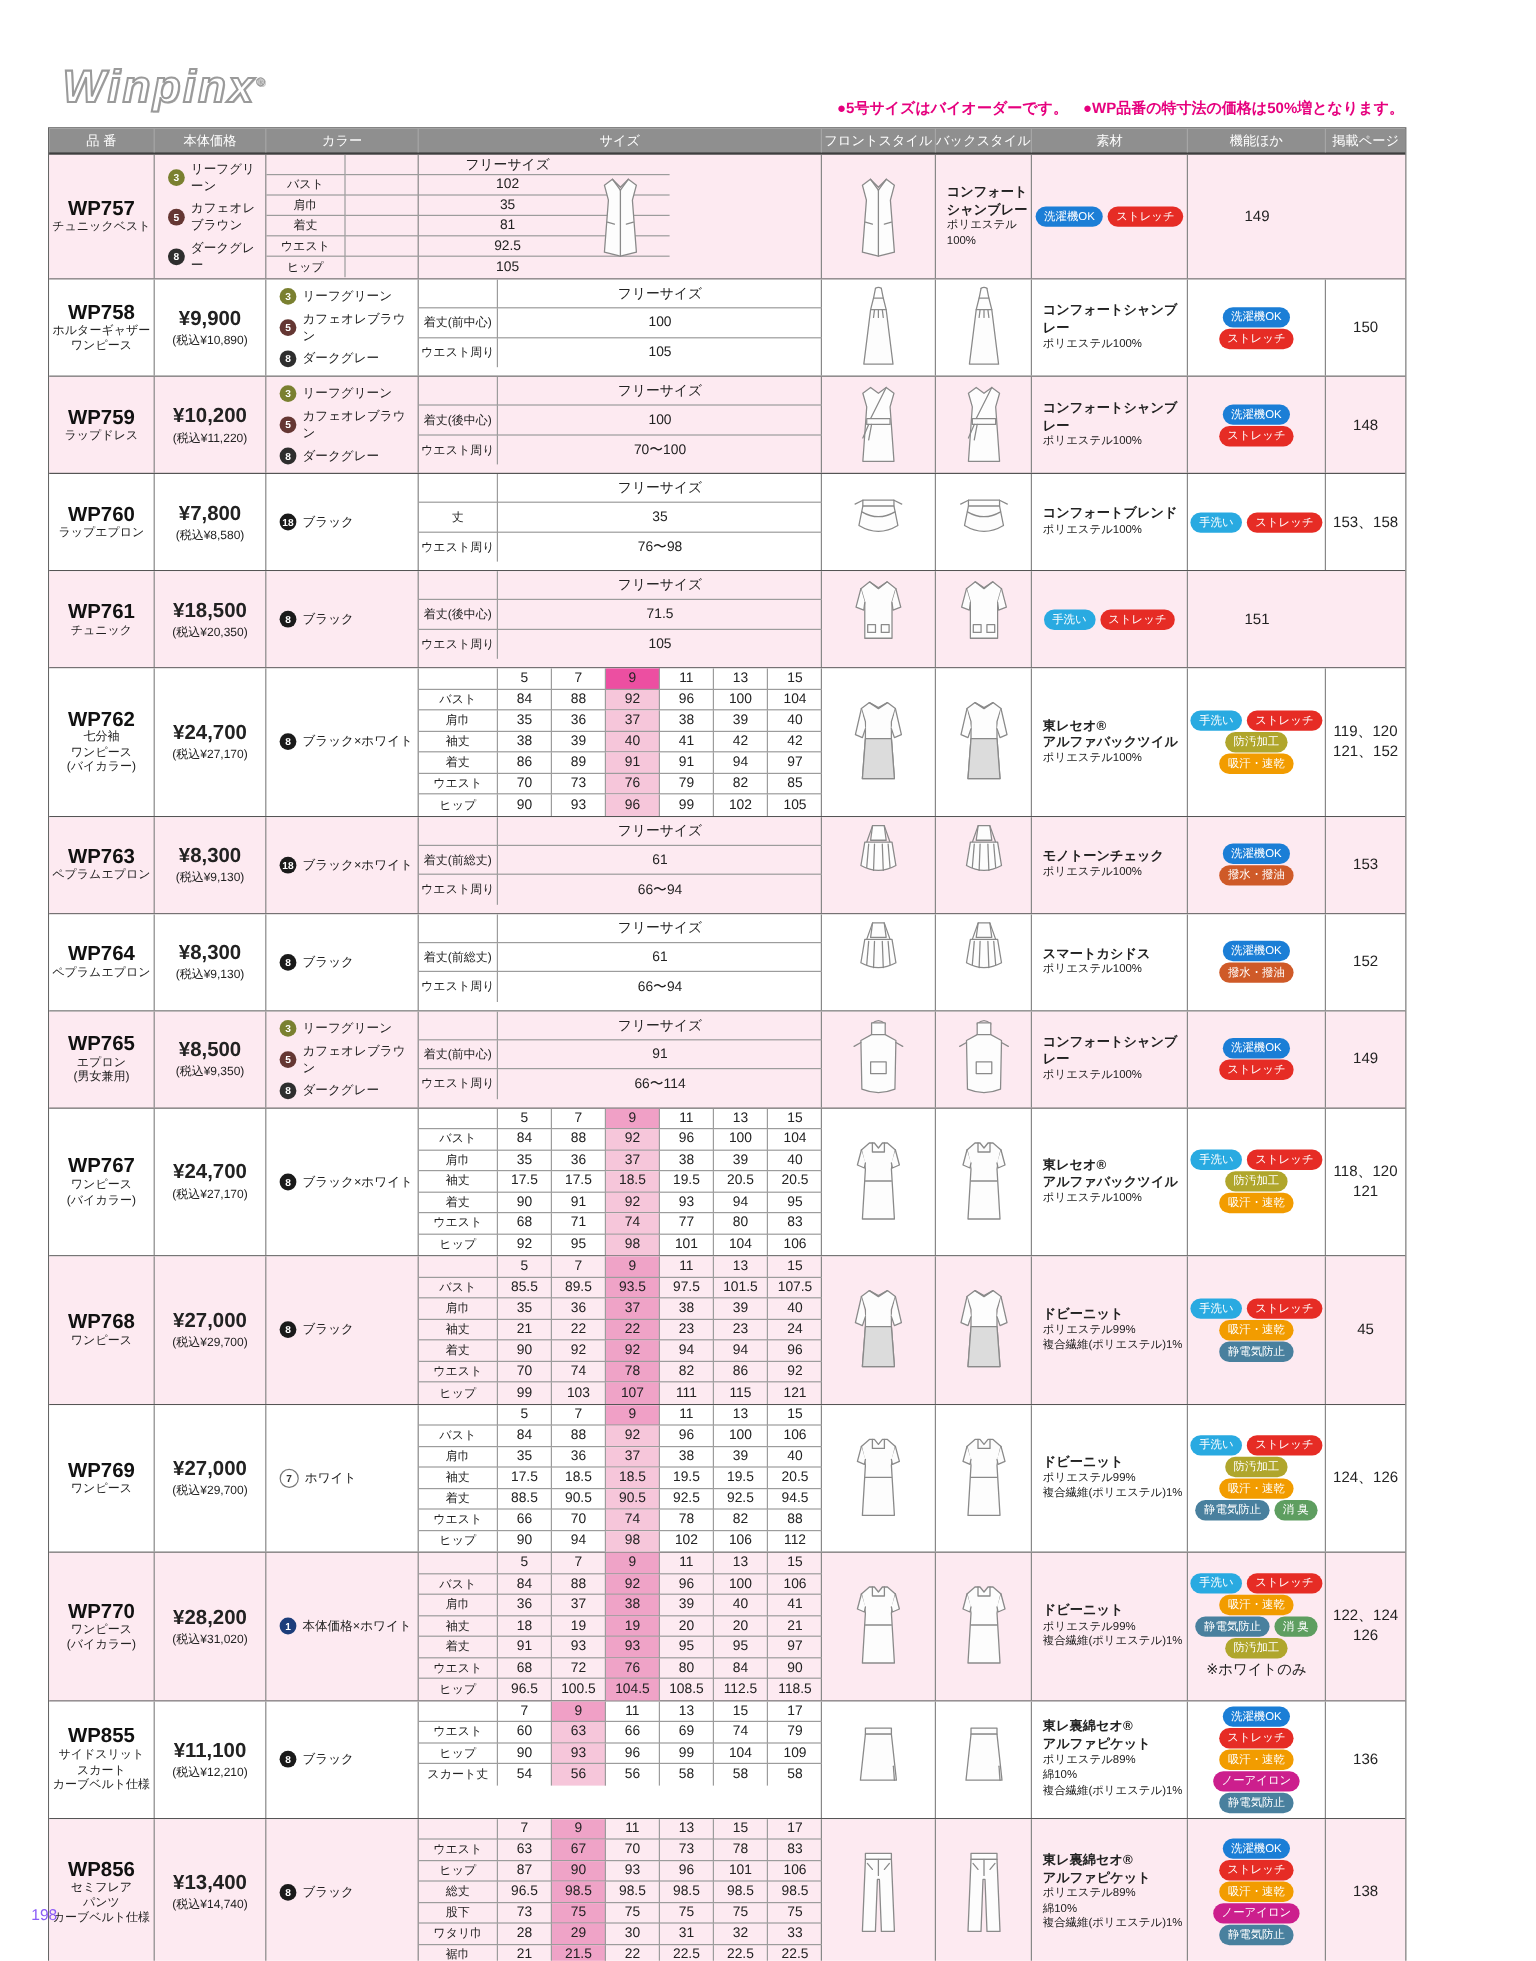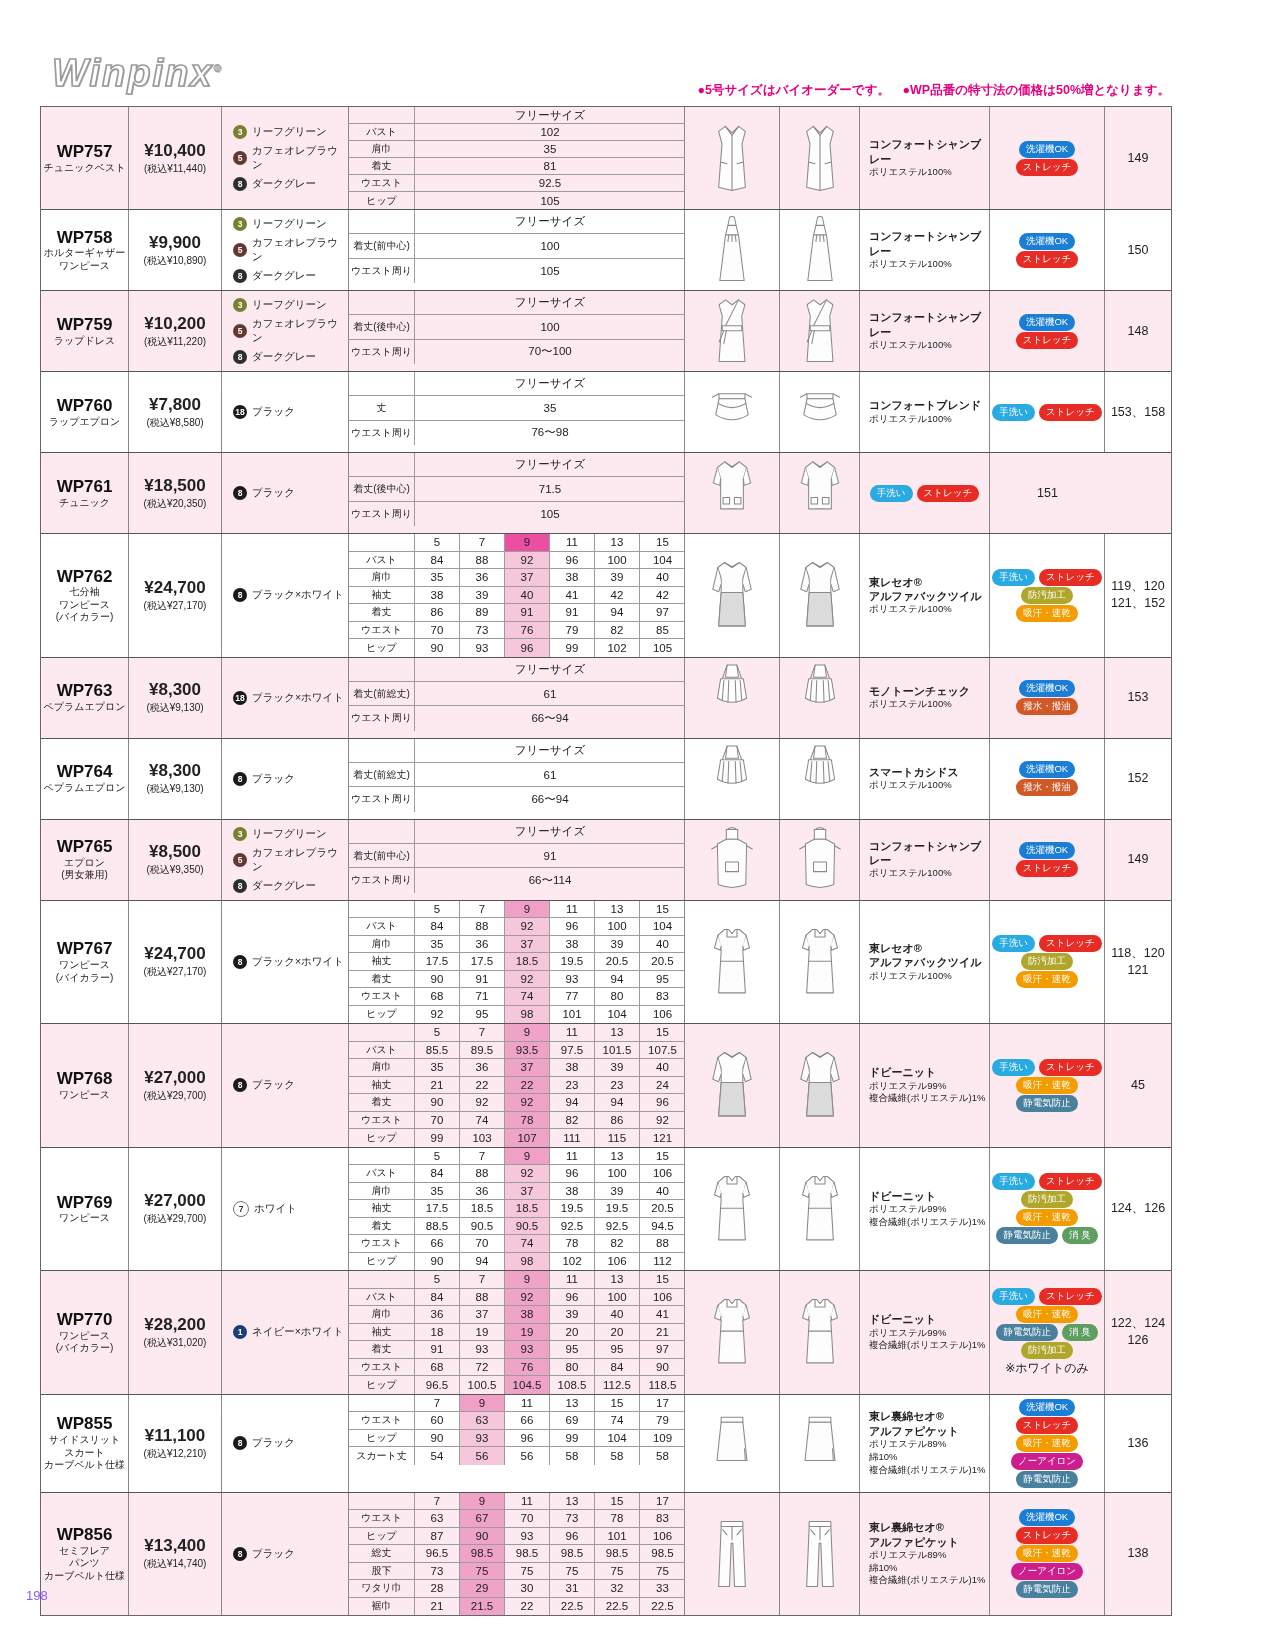--- a/index.html
+++ b/index.html
@@ -141,29 +141,36 @@
     <path d="M17 12 L14 84 H27 L29 32 L31 32 L33 84 H46 L43 12 Z" fill="#fdfdfd"></path>
     <path d="M30 12 L30 28"></path>
     <path d="M19 16 L24 22 M41 16 L36 22"></path>
   </symbol>
 </svg>
 
 <div class="logo"><span>Winpinx</span><sup>®</sup></div>
 <div class="notes">●5号サイズはバイオーダーです。　●WP品番の特寸法の価格は50%増となります。</div>
 
 <div class="table">
+  <div class="thead">
+    <div class="hcell">品 番</div>
+    <div class="hcell">本体価格</div>
+    <div class="hcell">カラー</div>
+    <div class="hcell">サイズ</div>
+    <div class="hcell">フロントスタイル</div>
+    <div class="hcell">バックスタイル</div>
+    <div class="hcell">素材</div>
+    <div class="hcell">機能ほか</div>
+    <div class="hcell">掲載ページ</div>
+  </div>
   <div>
       <div class="trow pink">
         <div class="cell c-id">
           <div class="pcode">WP757</div>
           <div class="pname">チュニックベスト</div>
-        </div>
-        <div class="cell c-price">
-          <div class="price">¥10,400</div>
-          <div class="tax">(税込¥11,440)</div>
         </div>
         <div class="cell c-colors">
           <div class="color-line">
             <span class="swatch" style="background: rgb(122, 128, 48);">3</span>
             <span class="clabel">リーフグリーン</span>
           </div>
           <div class="color-line">
             <span class="swatch" style="background: rgb(101, 55, 51);">5</span>
             <span class="clabel">カフェオレブラウン</span>
           </div>
@@ -1032,21 +1039,21 @@
           <div class="pname">ワンピース</div>
           <div class="pname">(バイカラー)</div>
         </div>
         <div class="cell c-price">
           <div class="price">¥28,200</div>
           <div class="tax">(税込¥31,020)</div>
         </div>
         <div class="cell c-colors">
           <div class="color-line">
             <span class="swatch" style="background: rgb(28, 61, 122);">1</span>
-            <span class="clabel">ネイビー×ホワイト</span>
+            <span class="clabel">本体価格×ホワイト</span>
           </div>
         </div>
         <div class="cell c-size">
           <div class="sz-row">
             <div class="sz-lab"></div>
             <div class="sz-v">5</div>
             <div class="sz-v">7</div>
             <div class="sz-v hlh">9</div>
             <div class="sz-v">11</div>
             <div class="sz-v">13</div>

